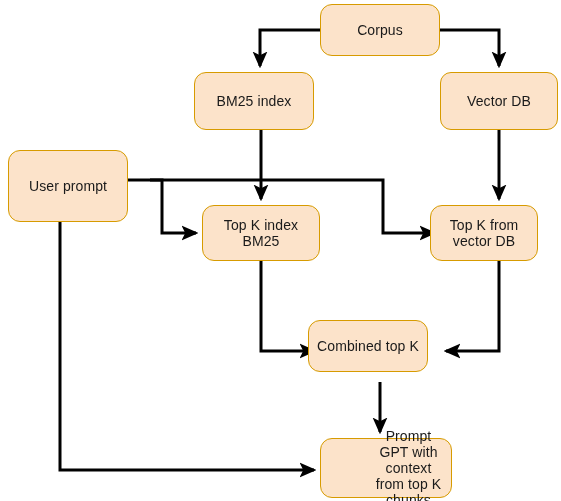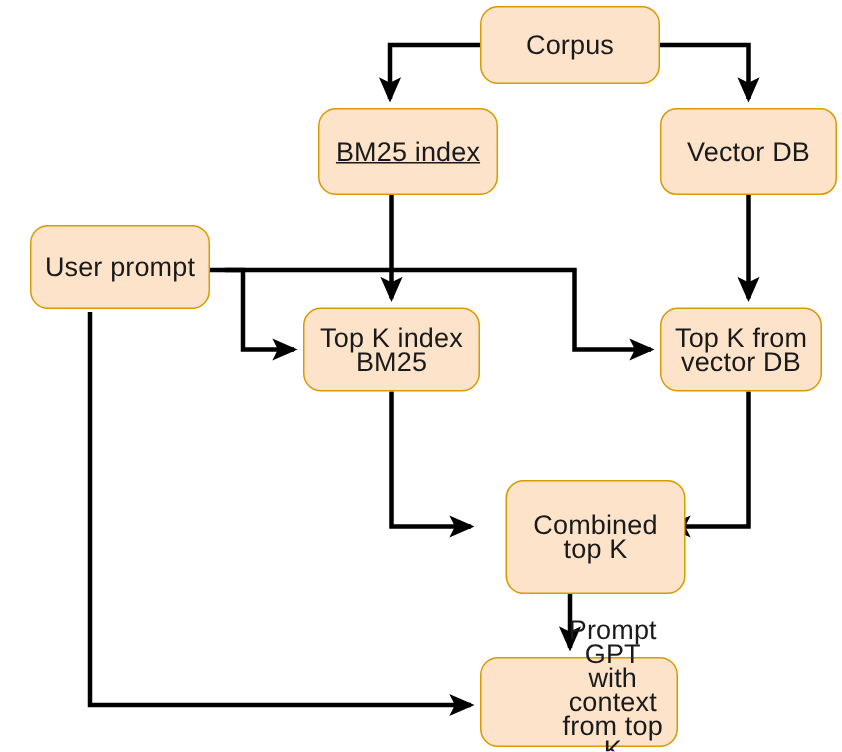--- a/index.html
+++ b/index.html
@@ -28,21 +28,21 @@
     position: absolute;
     box-sizing: border-box;
     background: #FCE3CA;
     border: 1.4px solid #D79B00;
     border-radius: 12px;
     display: flex;
     align-items: center;
     justify-content: center;
     text-align: center;
     color: #1a1a1a;
-    font-size: 18px;
+    font-size: 14px;
     line-height: 16px;
     letter-spacing: 0.1px;
     z-index: 5;
   }
   .node span {
     display: block;
     padding: 0 6px;
     white-space: pre-line;
   }
 </style>
@@ -80,41 +80,41 @@
 
       <path d="M 380 382 L 380 432" marker-end="url(#arrow)"></path>
 
     </g>
   </svg>
 
   <div class="node" style="left:320px; top:4px; width:120px; height:52px;">
     <span>Corpus</span>
   </div>
 
-  <div class="node" style="left:212px; top:72px; width:120px; height:58px;text-decoration:underline;">
+  <div class="node" style="left:194px; top:72px; width:120px; height:58px;">
     <span>BM25 index</span>
   </div>
 
   <div class="node" style="left:440px; top:72px; width:118px; height:58px;border-radius:11px;">
     <span>Vector DB</span>
   </div>
 
-  <div class="node" style="left:20px; top:150px; width:120px; height:56px;border-radius:12px;">
+  <div class="node" style="left:8px; top:150px; width:120px; height:72px;border-radius:12px;">
     <span>User prompt</span>
   </div>
 
   <div class="node" style="left:202px; top:205px; width:118px; height:56px;">
     <span>Top K index BM25</span>
   </div>
 
-  <div class="node" style="left:440px; top:205px; width:108px; height:56px;">
+  <div class="node" style="left:430px; top:205px; width:108px; height:56px;">
     <span>Top K from vector DB</span>
   </div>
 
-  <div class="node" style="left:337px; top:320px; width:120px; height:76px;">
+  <div class="node" style="left:308px; top:320px; width:120px; height:52px;">
     <span>Combined top K</span>
   </div>
 
   <div class="node" style="left:320px; top:438px; width:132px; height:60px;padding-left:45px;">
     <span>Prompt GPT with
 context from top K
 chunks</span>
   </div>
 
 </div>

